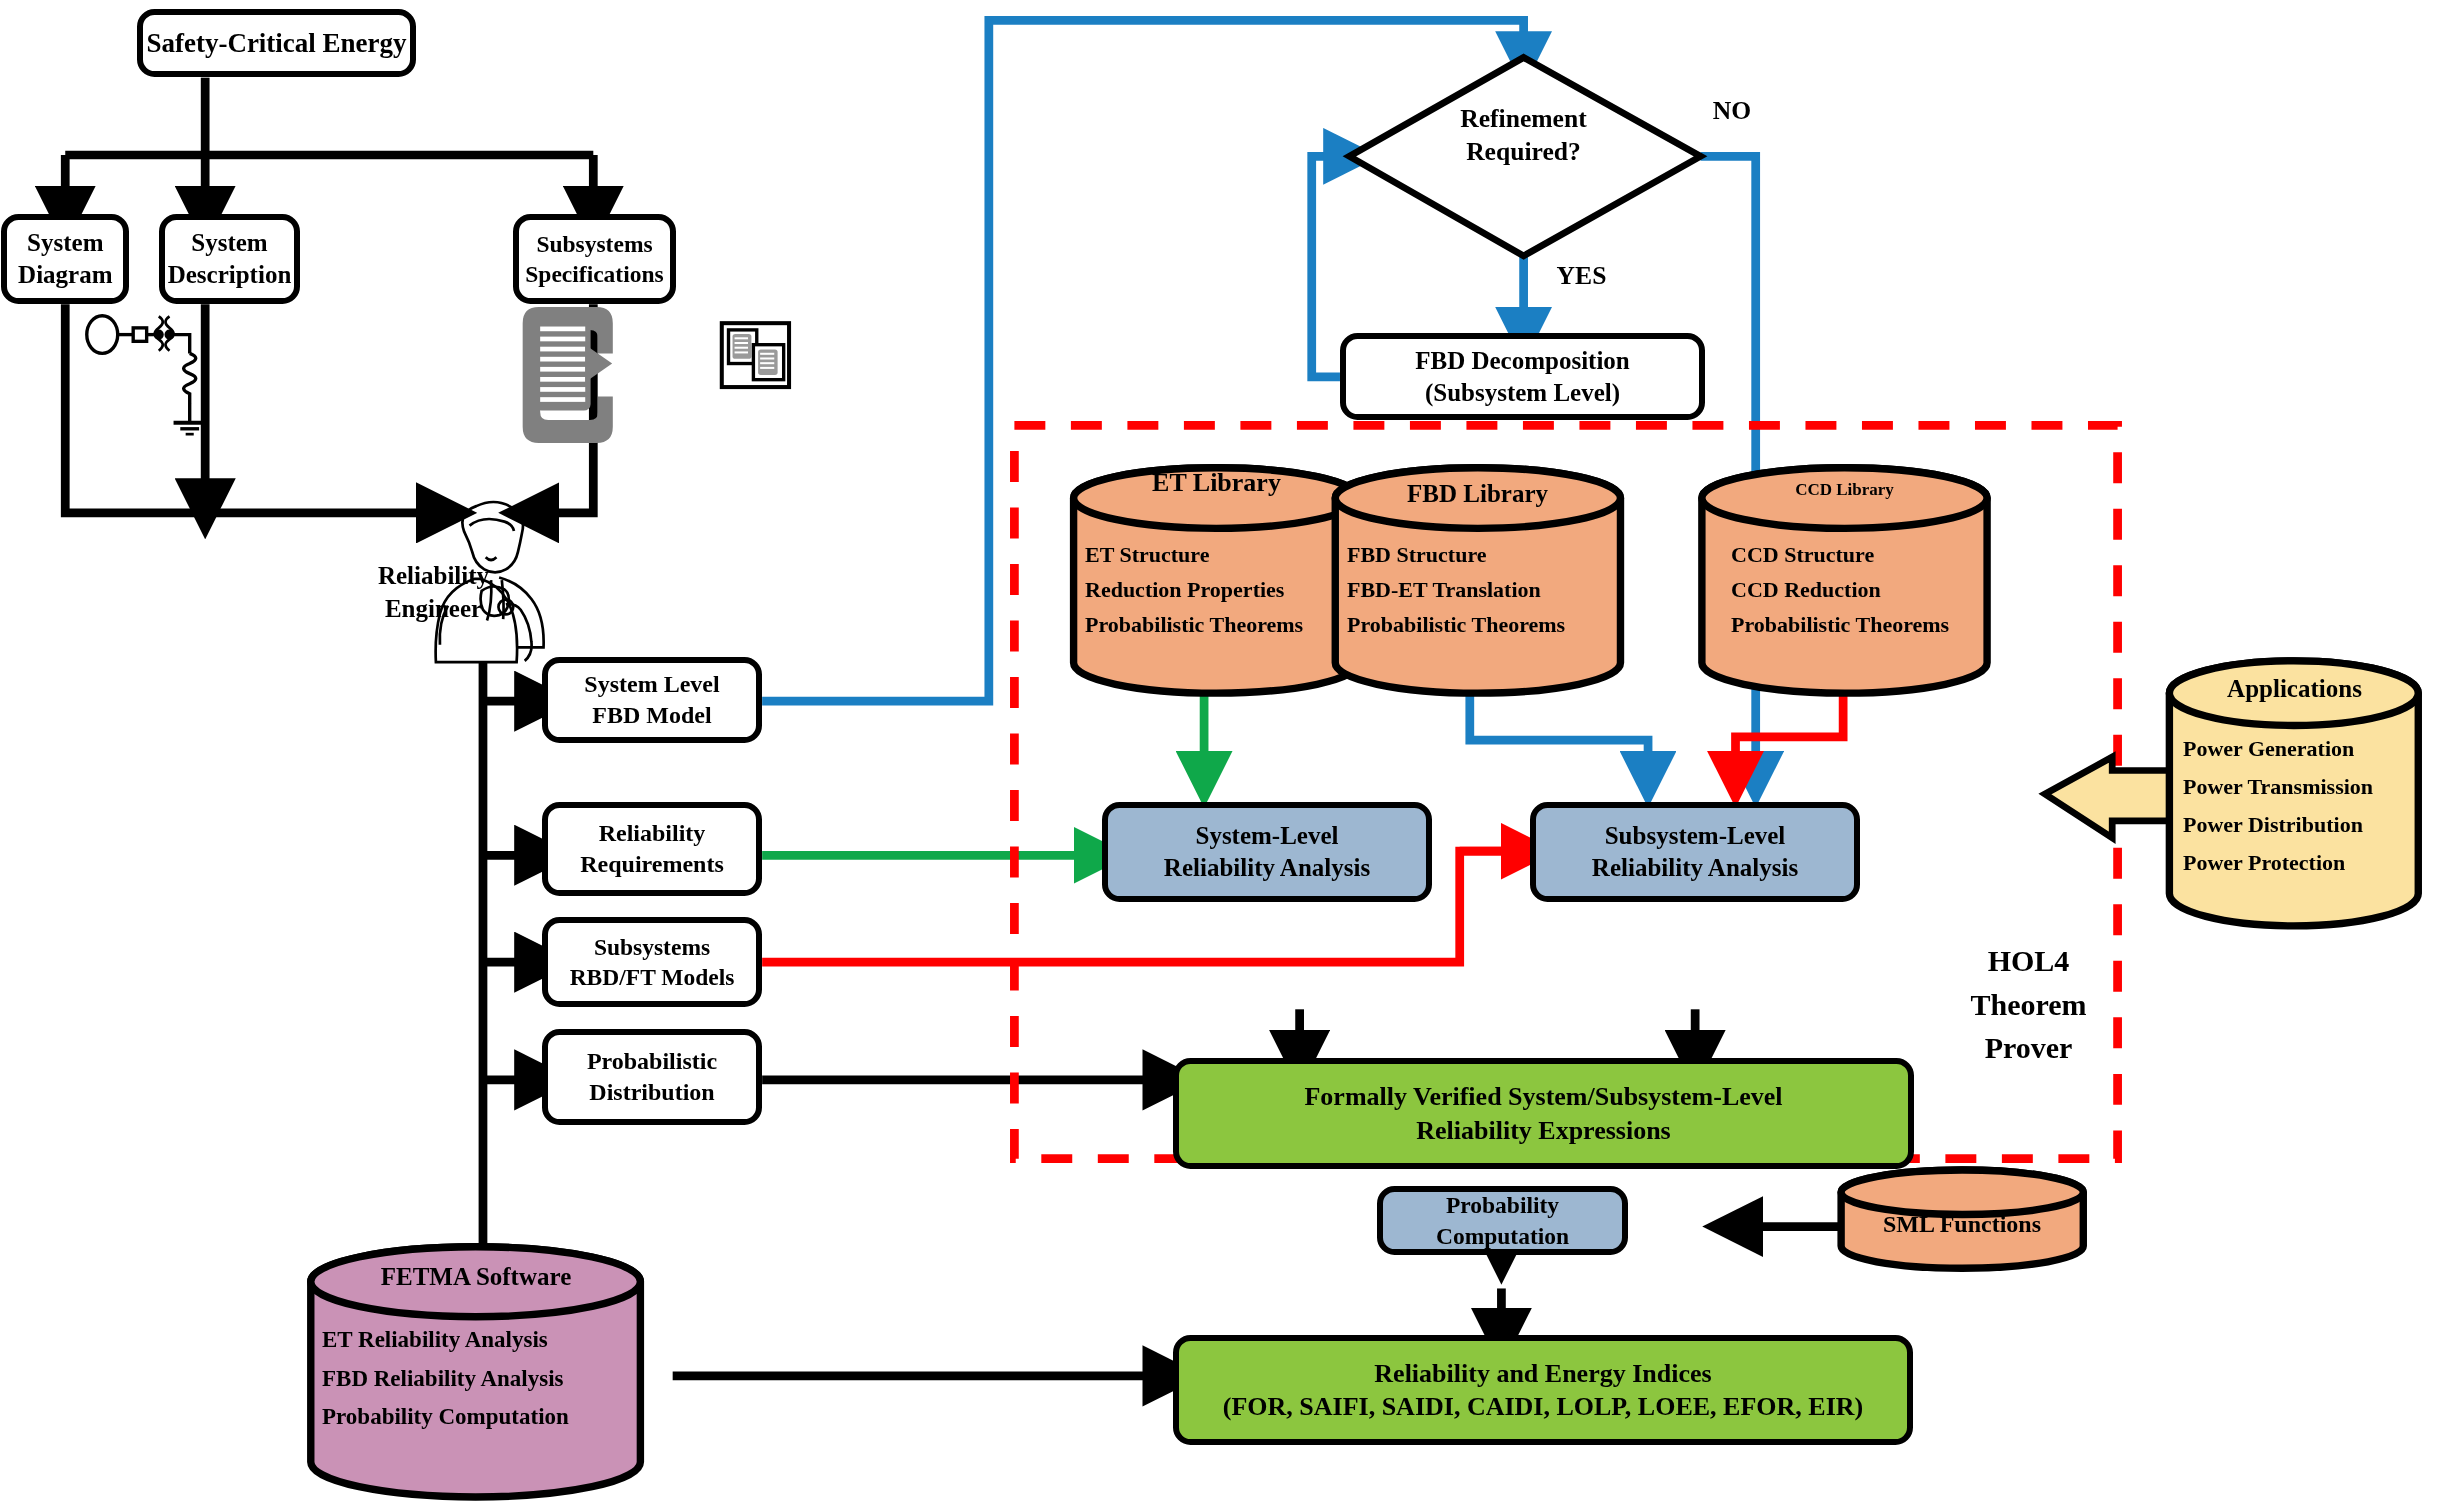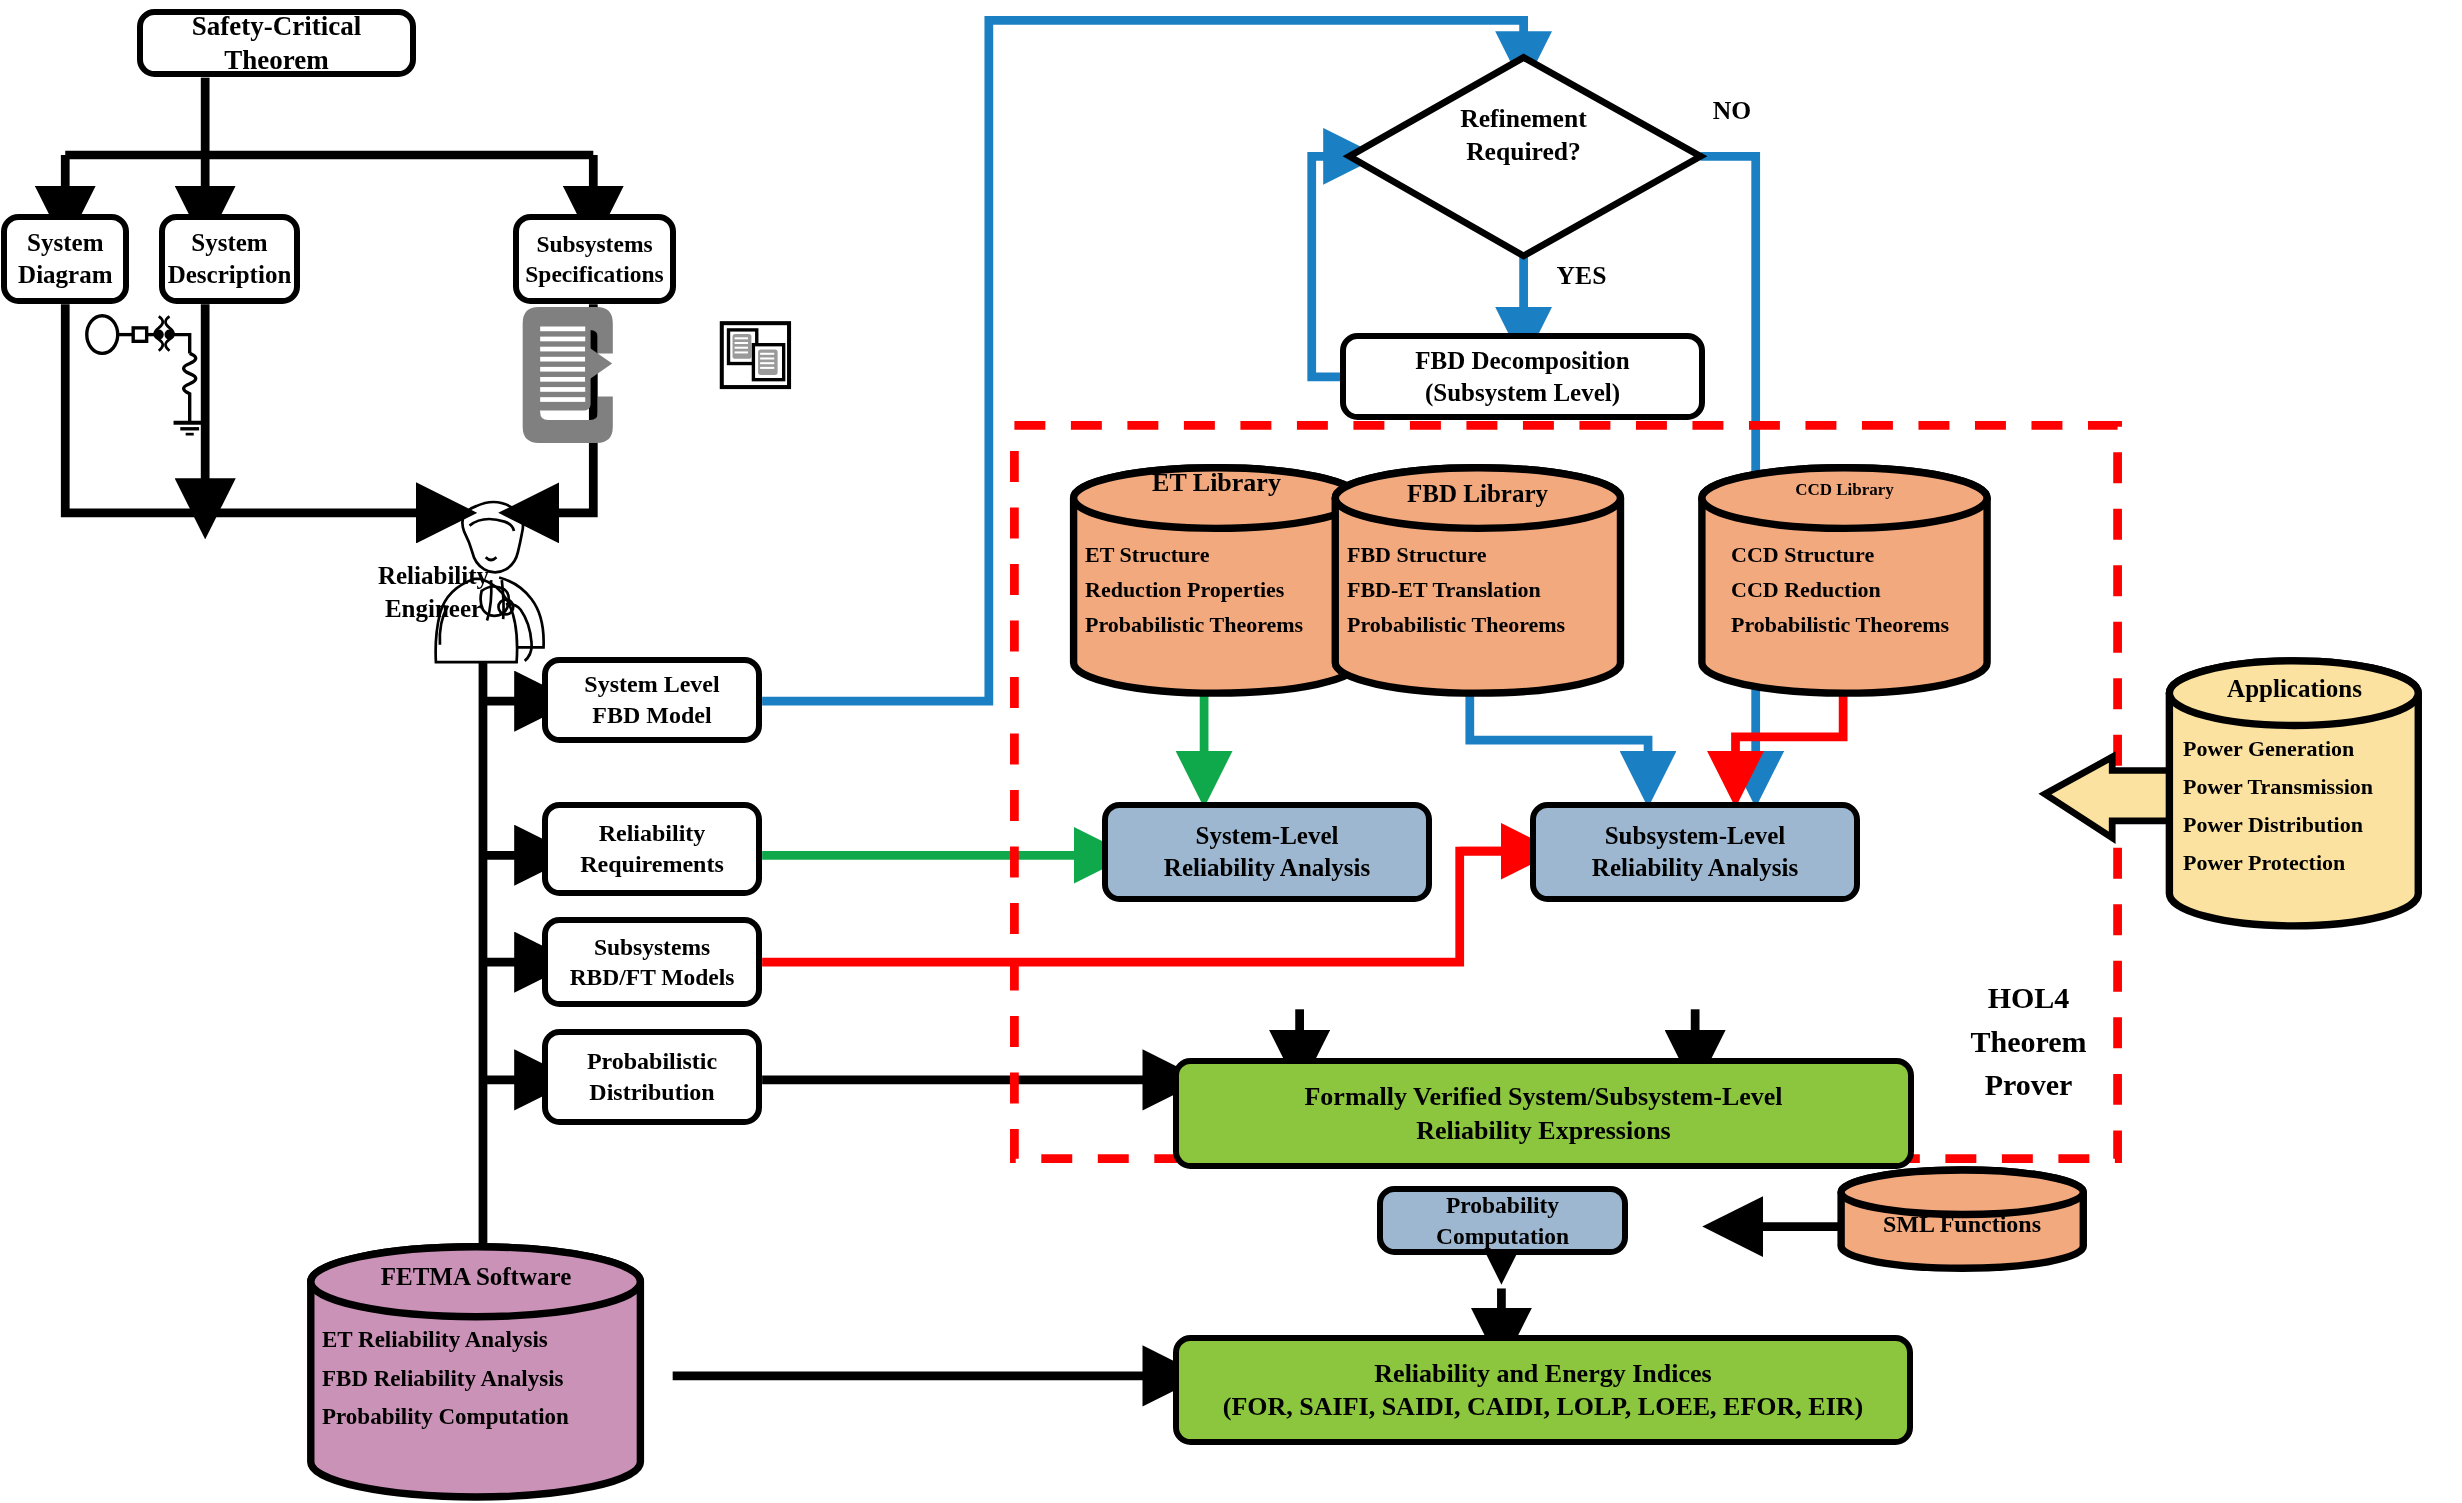--- a/index.html
+++ b/index.html
@@ -106,21 +106,21 @@
 
       <path d="M1133,1430 L2170,1430 L2170,1265 L2270,1265" marker-end="url(#ahRed)"></path>
 
       <path d="M2170,1265 L2270,1265"></path>
     </g>
 
     <rect x="1508" y="632" width="1640" height="1090" fill="none" stroke="#FF0000" stroke-width="13" stroke-dasharray="46,38"></rect>
   </svg>
 
   <div class="node rbox" style="left:137px;top:9.4px;width:279px;height:68px;font-size:27px;">
-    <span>Safety-Critical Theorem</span>
+    <span>Safety-Critical Energy</span>
   </div>
 
   <div class="node rbox" style="left:1.3px;top:214px;width:128px;height:90px;font-size:25px;">
     <span>System</span>
     <span>Diagram</span>
   </div>
 
   <div class="node rbox" style="left:159px;top:214px;width:141px;height:90px;font-size:25px;">
     <span>System</span>
     <span>Description</span>
@@ -297,21 +297,21 @@
   <div class="node rbox blue" style="left:1530px;top:802px;width:330px;height:100px;font-size:25px;">
     <span>Subsystem-Level</span>
     <span>Reliability Analysis</span>
   </div>
 
   <div class="node rbox green" style="left:1173px;top:1058px;width:741px;height:111px;font-size:26px;">
     <span>Formally Verified System/Subsystem-Level</span>
     <span>Reliability Expressions</span>
   </div>
 
-  <div class="lbl" style="left:1931px;top:939px;width:195px;font-size:30px;line-height:1.45;margin-top:37px;">
+  <div class="lbl" style="left:1931px;top:939px;width:195px;font-size:30px;line-height:1.45;">
     <div>HOL4</div>
     <div>Theorem</div>
     <div>Prover</div>
   </div>
 
   <svg class="layer" viewBox="0 0 3660 2235">
 
     <path d="M3140,1145 L3140,1125 L3040,1180 L3140,1245 L3140,1220 L3405,1220 L3405,1145 z" fill="#FBE2A0" stroke="#000" stroke-width="10"></path>
     <path d="M3225,1030 a185,48 0 0 1 370,0 v298 a185,48 0 0 1 -370,0 z" fill="#FBE2A0" stroke="#000" stroke-width="11"></path>
     <ellipse cx="3410" cy="1030" rx="185" ry="48" fill="#FBE2A0" stroke="#000" stroke-width="11"></ellipse>

